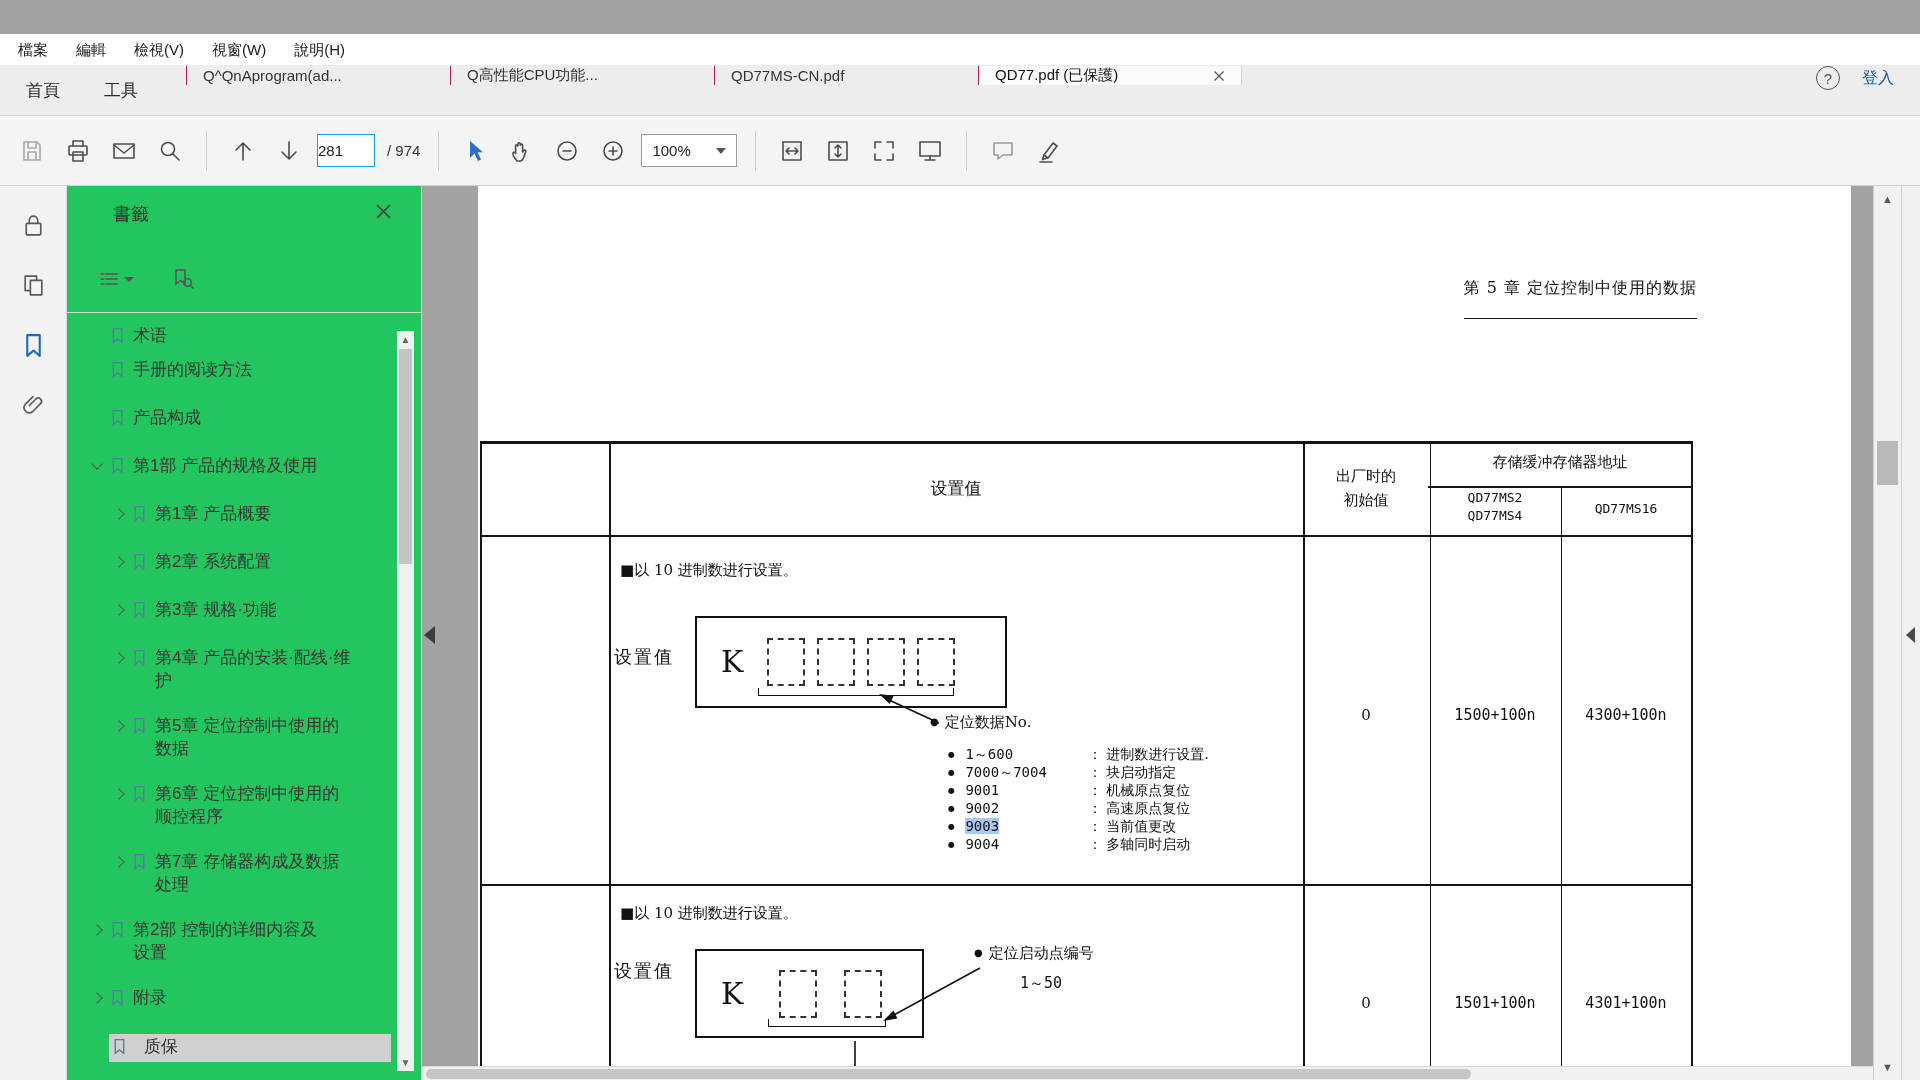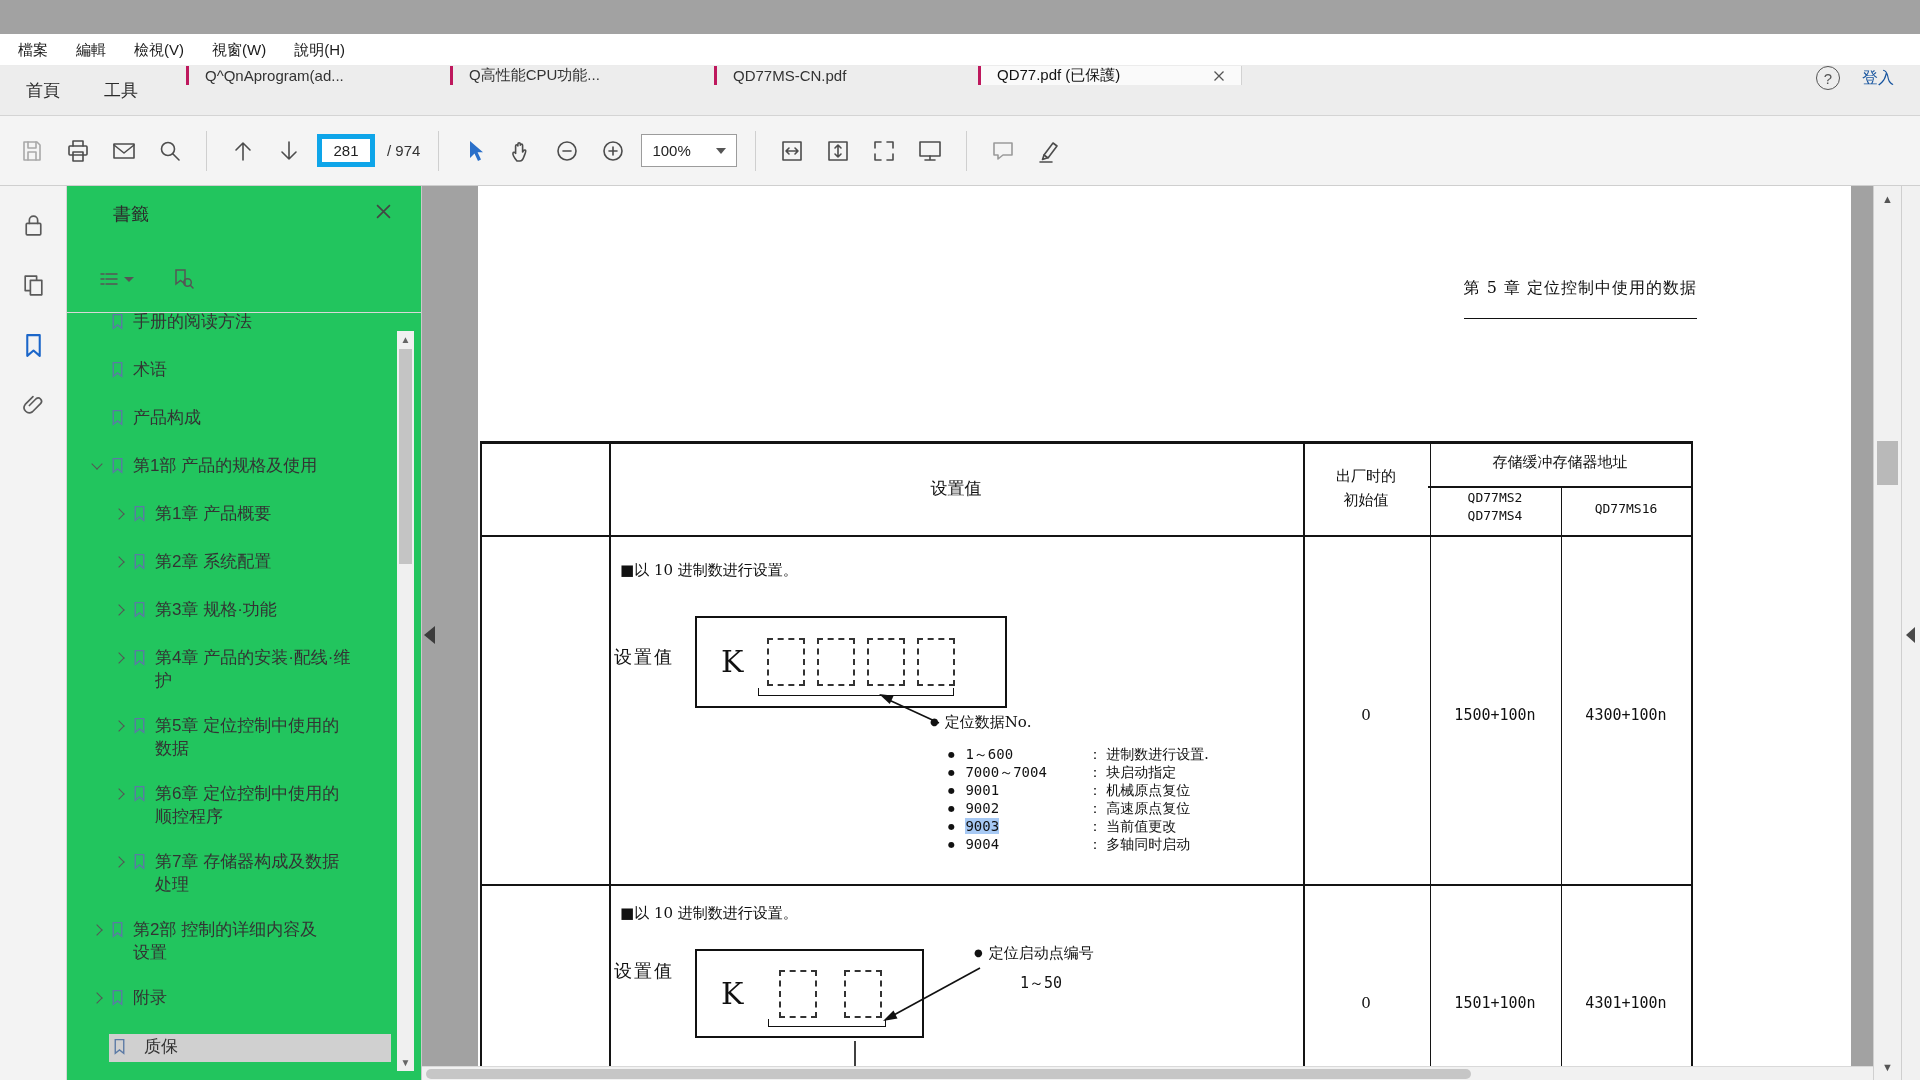--- a/index.html
+++ b/index.html
@@ -18,36 +18,36 @@
 
   
   .menubar{position:absolute;top:34px;left:0;right:0;height:32px;background:#ffffff;display:flex;align-items:center;padding-left:4px;border-bottom:1px solid #ececec}
   .menu-item{padding:0 14px;font-size:15px;color:#1a1a1a;line-height:31px;cursor:default}
 
   
   .tabbar{position:absolute;top:66px;left:0;right:0;height:50px;background:#ededed;display:flex;align-items:flex-start;border-bottom:1px solid #d4d4d4}
   .tb-home,.tb-tools{align-self:center;font-size:17px;color:#2b2b2b;padding:0 4px;margin-left:22px;cursor:pointer}
   .tb-tools{margin-left:36px}
   .doc-tabs{display:flex;margin-left:44px}
-  .doc-tab{width:264px;display:flex;align-items:center;padding:0 16px;font-size:15px;color:#333;border-left:3px solid #be185d;cursor:pointer}
+  .doc-tab{width:264px;display:flex;align-items:center;padding:0 16px;font-size:15px;color:#333;border-left:1px solid #be185d;cursor:pointer}
   .doc-tab:last-child{border-right:1px solid #d2d2d2}
   .doc-tab .lbl{white-space:nowrap;overflow:hidden;text-overflow:ellipsis;flex:1}
   .doc-tab.active{background:#fafafa;color:#111}
   .tab-close{flex:0 0 auto;margin-left:8px;display:flex;align-items:center}
   .tabbar-right{margin-left:auto;display:flex;align-items:center;gap:22px;padding-right:26px}
   .help-circle{width:24px;height:24px;border:1.6px solid #555;border-radius:50%;color:#555;font-size:15px;display:flex;align-items:center;justify-content:center;cursor:pointer}
   .signin{font-size:16px;color:#15539e;cursor:pointer}
 
   
   .toolbar{position:absolute;top:116px;left:0;right:0;height:70px;background:#f4f4f4;border-bottom:1px solid #cfcfcf;display:flex;align-items:center;padding-left:14px;gap:10px}
   .tbtn{width:36px;height:36px;display:flex;align-items:center;justify-content:center;border-radius:3px;cursor:pointer}
   .tbtn svg{width:26px;height:26px;stroke:#4c4c4c;fill:none;stroke-width:1.6;stroke-linecap:round;stroke-linejoin:round}
   .tbtn.disabled svg{stroke:#a8a8a8}
   .tsep{width:1px;height:40px;background:#cfcfcf;margin:0 8px}
-  .page-input{width:58px;height:33px;border:5px solid #0ea5e9;background:#fff;text-align:center;font-size:15px;font-family:"Liberation Sans",sans-serif;color:#222}
+  .page-input{width:58px;height:33px;border:1px solid #0ea5e9;background:#fff;text-align:left;font-size:15px;font-family:"Liberation Sans",sans-serif;color:#222}
   .page-total{font-size:15px;color:#333;margin-left:2px}
   .zoom-select{width:96px;height:33px;border:1px solid #9c9c9c;background:#fff;display:flex;align-items:center;justify-content:space-between;padding:0 10px;font-size:15px;cursor:pointer}
   .caret{width:0;height:0;border-left:5px solid transparent;border-right:5px solid transparent;border-top:6px solid #555}
 
   
   .body{position:absolute;top:186px;left:0;right:0;bottom:0}
 
   .rail{position:absolute;left:0;top:0;bottom:0;width:67px;background:#f3f3f3;border-right:1px solid #d6d6d6;display:flex;flex-direction:column;align-items:center;padding-top:22px;gap:26px}
   .rail-btn{width:34px;height:34px;display:flex;align-items:center;justify-content:center;border-radius:3px;cursor:pointer}
   .rail-btn svg{width:27px;height:27px;stroke:#5a5a5a;fill:none;stroke-width:1.6;stroke-linecap:round;stroke-linejoin:round}
@@ -308,33 +308,33 @@
       <div class="bm-tool" style="left:96px">
         <svg viewBox="0 0 24 24">
             <path d="M5 3h9v14l-4.5-3.5L5 17z"></path>
             <circle cx="16.5" cy="15.5" r="3.8"></circle>
             <path d="M19.3 18.3L22 21"></path>
           </svg>
       </div>
       <div class="bm-divider"></div>
 
       <div class="bm-tree">
+        <div class="bm-item lvl1">
+          <span class="chev none"></span>
+          <span class="bm-ico"><svg viewBox="0 0 16 16">
+                <path d="M4 1.5h8v13l-4-3.2-4 3.2z" fill="none" stroke="#5b7aa5" stroke-width="1.3"></path>
+              </svg></span>
+          <span class="bm-label">术语</span>
+        </div>
         <div class="bm-item lvl1 clip">
           <span class="chev none"></span>
           <span class="bm-ico"><svg viewBox="0 0 16 16">
                 <path d="M4 1.5h8v13l-4-3.2-4 3.2z" fill="none" stroke="#5b7aa5" stroke-width="1.3"></path>
               </svg></span>
           <span class="bm-label">手册的阅读方法</span>
-        </div>
-        <div class="bm-item lvl1">
-          <span class="chev none"></span>
-          <span class="bm-ico"><svg viewBox="0 0 16 16">
-                <path d="M4 1.5h8v13l-4-3.2-4 3.2z" fill="none" stroke="#5b7aa5" stroke-width="1.3"></path>
-              </svg></span>
-          <span class="bm-label">术语</span>
         </div>
         <div class="bm-item lvl1">
           <span class="chev none"></span>
           <span class="bm-ico"><svg viewBox="0 0 16 16">
                 <path d="M4 1.5h8v13l-4-3.2-4 3.2z" fill="none" stroke="#5b7aa5" stroke-width="1.3"></path>
               </svg></span>
           <span class="bm-label">产品构成</span>
         </div>
         <div class="bm-item lvl1">
           <span class="chev open"></span>

